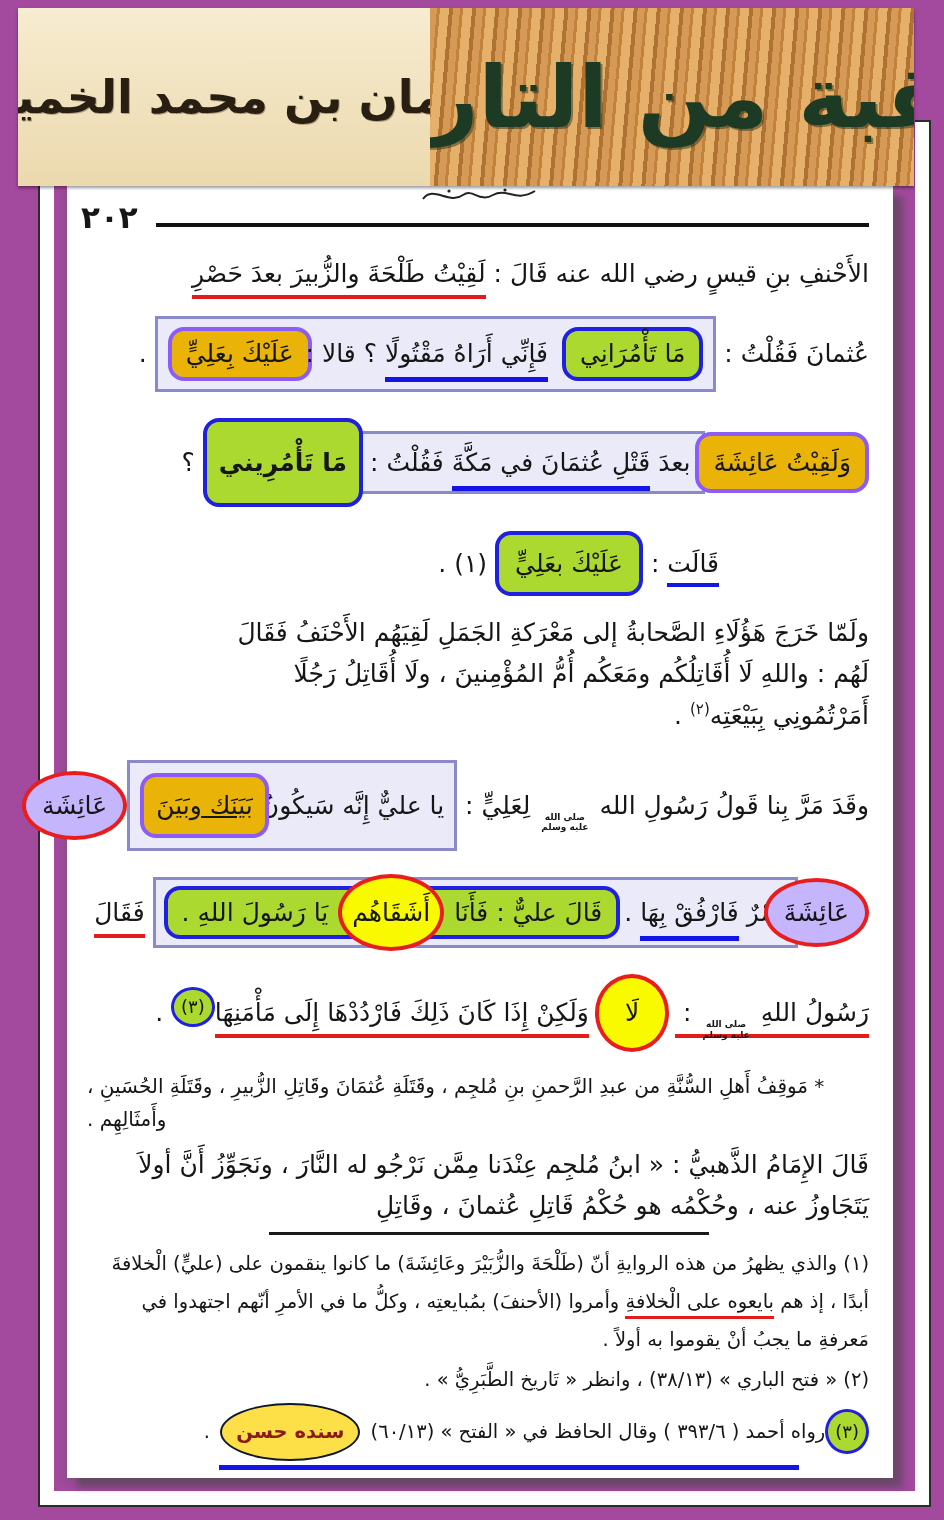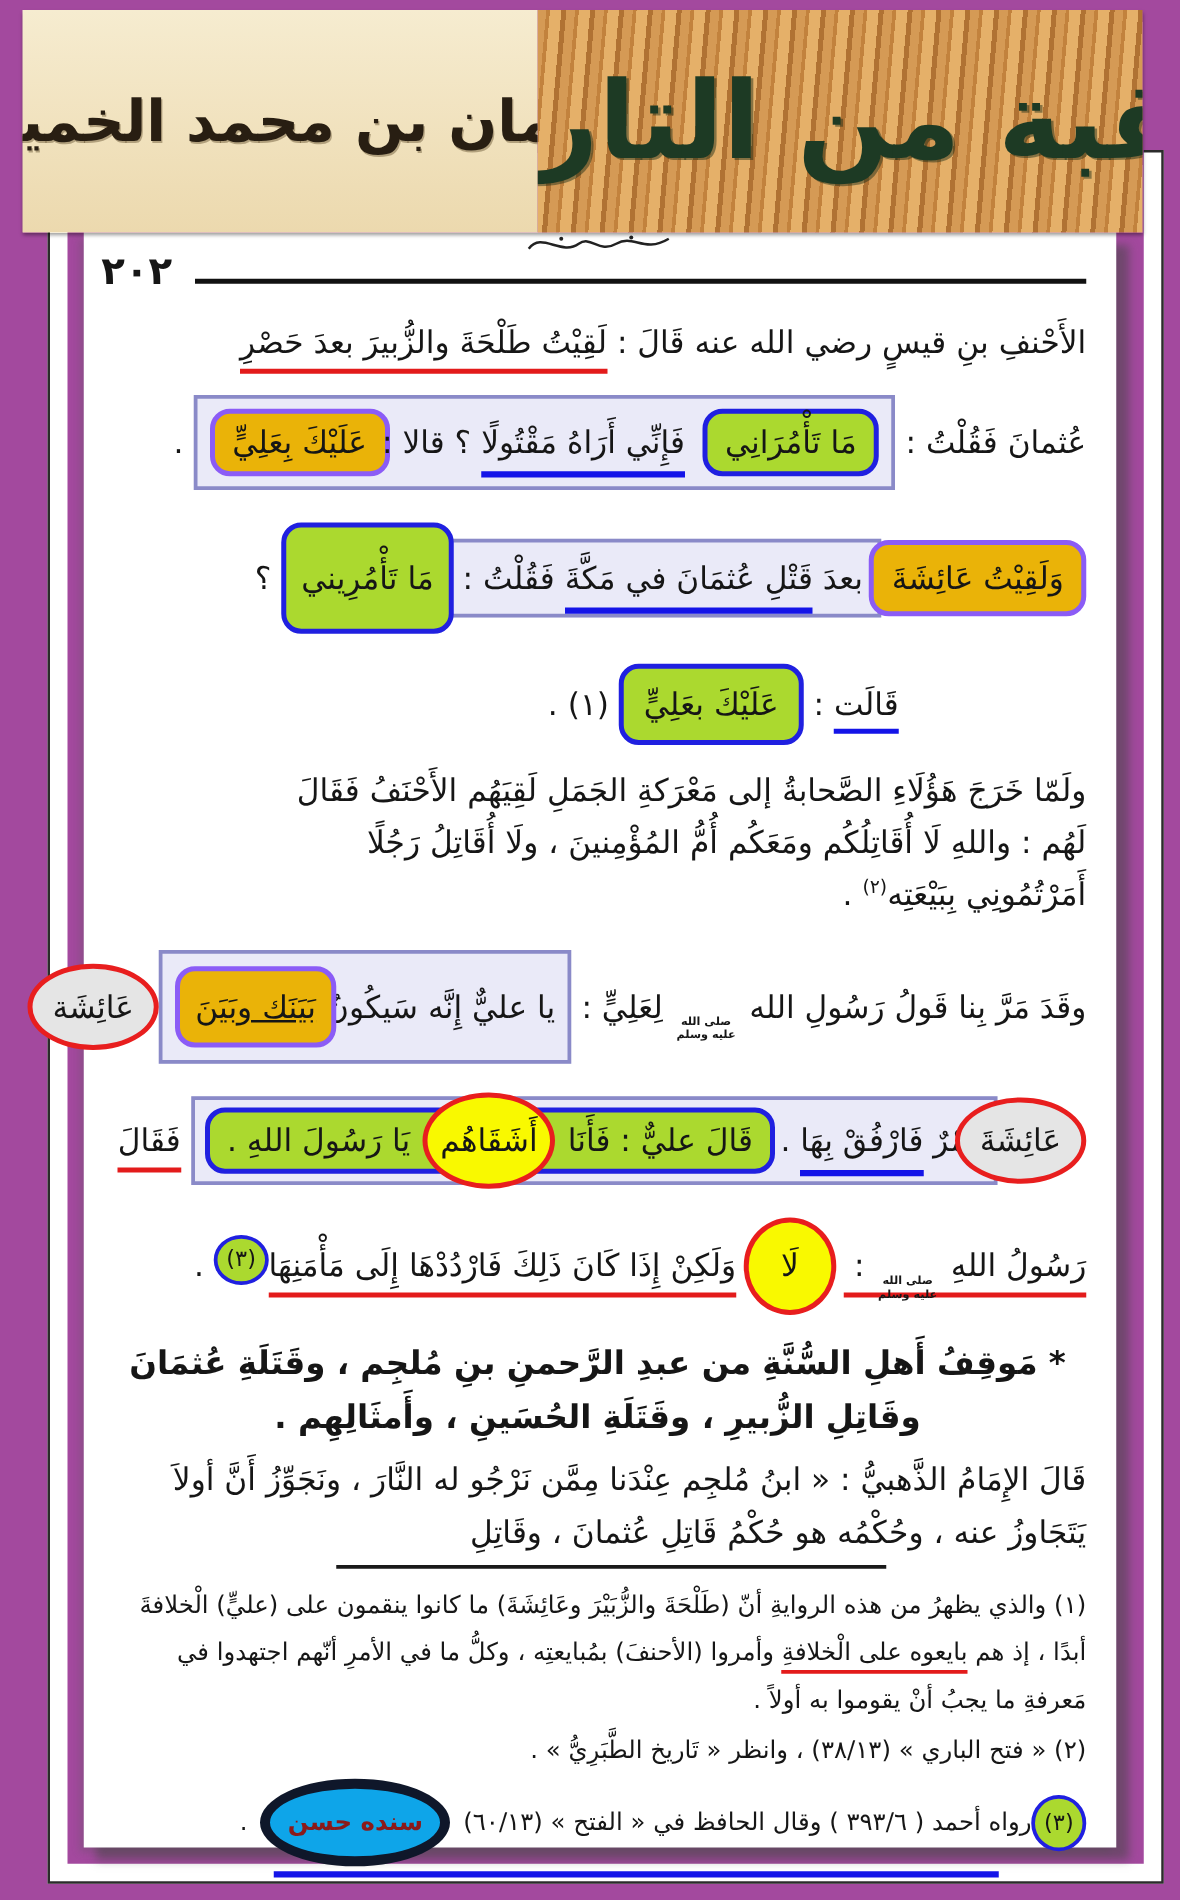--- a/index.html
+++ b/index.html
@@ -43,62 +43,62 @@
   .pagenum-row{display:flex;direction:rtl;align-items:center;margin-top:4px;position:relative;}
   .rule{flex:1;height:4px;background:#111;margin-top:14px;}
   .pagenum{font-size:31px;font-weight:bold;margin-right:18px;margin-left:-6px;letter-spacing:2px;}
   .signature{position:absolute;right:330px;top:-14px;z-index:7;}
   
   .box-yellow{background:#eab308;border:4px solid #8b5cf6;border-radius:16px;
     display:inline-block;padding:2px 14px;}
   .box-green{background:#abd92f;border:4px solid #2020e0;border-radius:16px;
     display:inline-block;padding:2px 14px;}
   .lav{background:#eaeaf8;border:3px solid #8a8ac8;display:inline-block;padding:8px 12px;}
-  .ellipse-yellow{background:#e5e5e5;border:4px solid #e81e1e;border-radius:50%;
+  .ellipse-yellow{background:#c4b5fd;border:4px solid #e81e1e;border-radius:50%;
     display:inline-block;padding:10px 16px;}
   .circle-green{background:#abd92f;border:3px solid #2020e0;border-radius:50%;
     display:inline-block;padding:2px 7px;font-size:18px;}
   
   .ul-red{border-bottom:4px solid #e31b1b;padding-bottom:7px;}
   .ul-blue{border-bottom:5px solid #1414e8;padding-bottom:9px;}
   .ul-blue-thin{border-bottom:4px solid #1414e8;padding-bottom:5px;}
   .ul-red-thin{border-bottom:3px solid #e31b1b;padding-bottom:3px;}
   
   .t-row{margin-top:10px;}
   .row-quote1{margin-top:22px;}
   .row-quote1 .lav{padding:14px 12px;}
   .row-quote1 .box-green{margin:-16px -2px -16px 6px;}
   .row-quote1 .box-yellow{margin:-18px -14px -18px -2px;}
   .row-quote2{margin-top:26px;}
   .row-quote2 .box-yellow{margin-left:-10px;position:relative;z-index:2;padding:6px 14px;}
-  .row-quote2 .box-green{margin-right:-8px;position:relative;z-index:2;padding:20px 12px;}
+  .row-quote2 .box-green{margin-right:-8px;position:relative;z-index:2;padding:20px 12px;font-weight:bold;}
   .row-reply{margin-top:24px;margin-right:150px;}
   .row-reply .box-green{padding:8px 16px;}
   .para{margin-top:16px;}
   .row-hadith1{margin-top:24px;}
   .row-hadith1 .lav{padding:10px 10px;}
   .row-hadith1 .box-yellow{margin-right:-8px;position:relative;z-index:2;padding:8px 12px;text-decoration:underline;}
   .poke-left{margin-left:-78px;position:relative;z-index:6;}
   .row-hadith2{margin-top:26px;}
   .row-hadith2 .lav{padding:12px 14px;}
   .row-hadith2 .ellipse-aisha2{margin-left:-34px;position:relative;z-index:2;}
   .row-hadith2 .box-green{margin:-16px 4px -16px -6px;}
   .ellipse-inline{background:#f9f900;border:4px solid #e81e1e;border-radius:50%;
     display:inline-block;padding:14px 10px;margin:-20px 2px;}
   .row-hadith3{margin-top:26px;}
   .ellipse-la{background:#f9f900;border:4px solid #e81e1e;border-radius:50%;
     display:inline-block;padding:14px 26px;margin:0 6px;}
   .fn-ref-circle{vertical-align:8px;}
-  .heading{margin-top:18px;font-weight:bold;text-align:center;font-size:26px;}
+  .heading{margin-top:18px;font-weight:normal;text-align:left;font-size:20px;}
   .dhahabi{margin-top:8px;text-align:right;}
   .fn-sep{height:3px;background:#1a1a1a;width:440px;margin:6px 160px 10px 0;}
   .footnotes{font-size:19.5px;line-height:1.95;}
   .fn{margin-top:2px;text-align:right;}
   .fn3{margin-top:4px;}
-  .badge-hasan{background:#0ea5e9;border:8px solid #0f172a;border-radius:50%;
+  .badge-hasan{background:#fde047;border:2px solid #0f172a;border-radius:50%;
     display:inline-block;padding:8px 14px;color:#8b1a1a;font-weight:bold;margin:0 4px;}
   .blue-bottom{height:5px;background:#1414e8;width:580px;margin:4px 70px 0 0;}
   
   .saw{display:inline-flex;flex-direction:column;align-items:center;
     font-size:9px;line-height:1.15;vertical-align:-6px;margin:0 3px;font-weight:bold;}
   sup.fnref{font-size:15px;vertical-align:10px;}
 </style>
 </head>
 <body>
 

